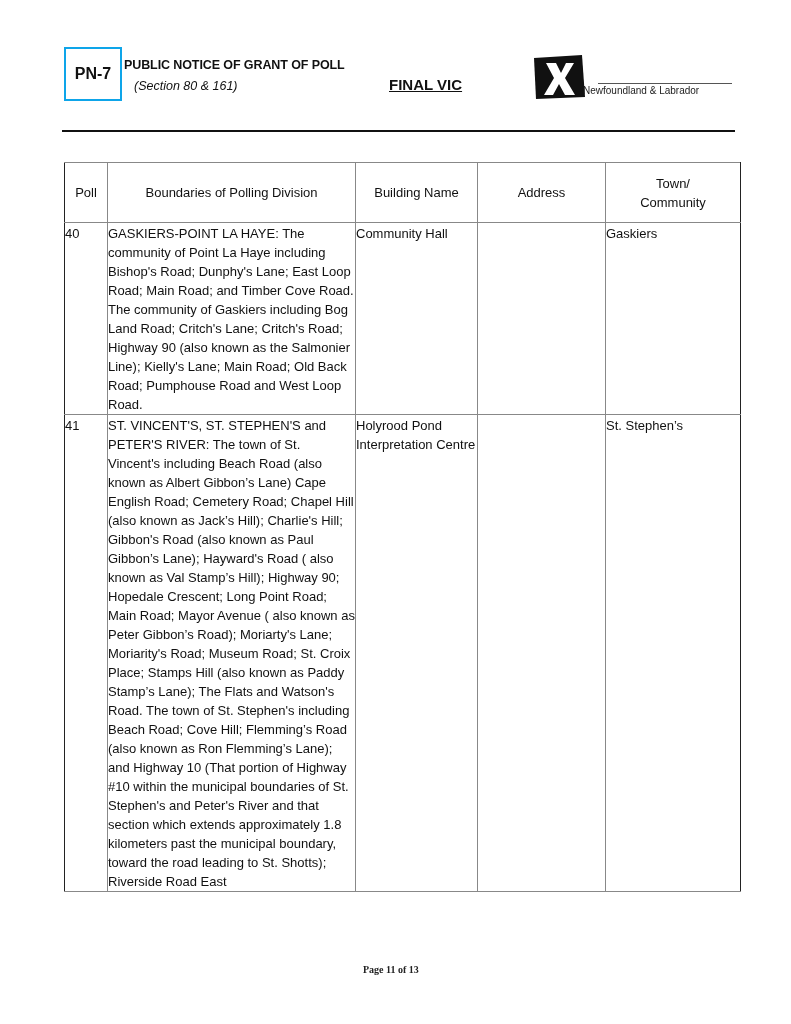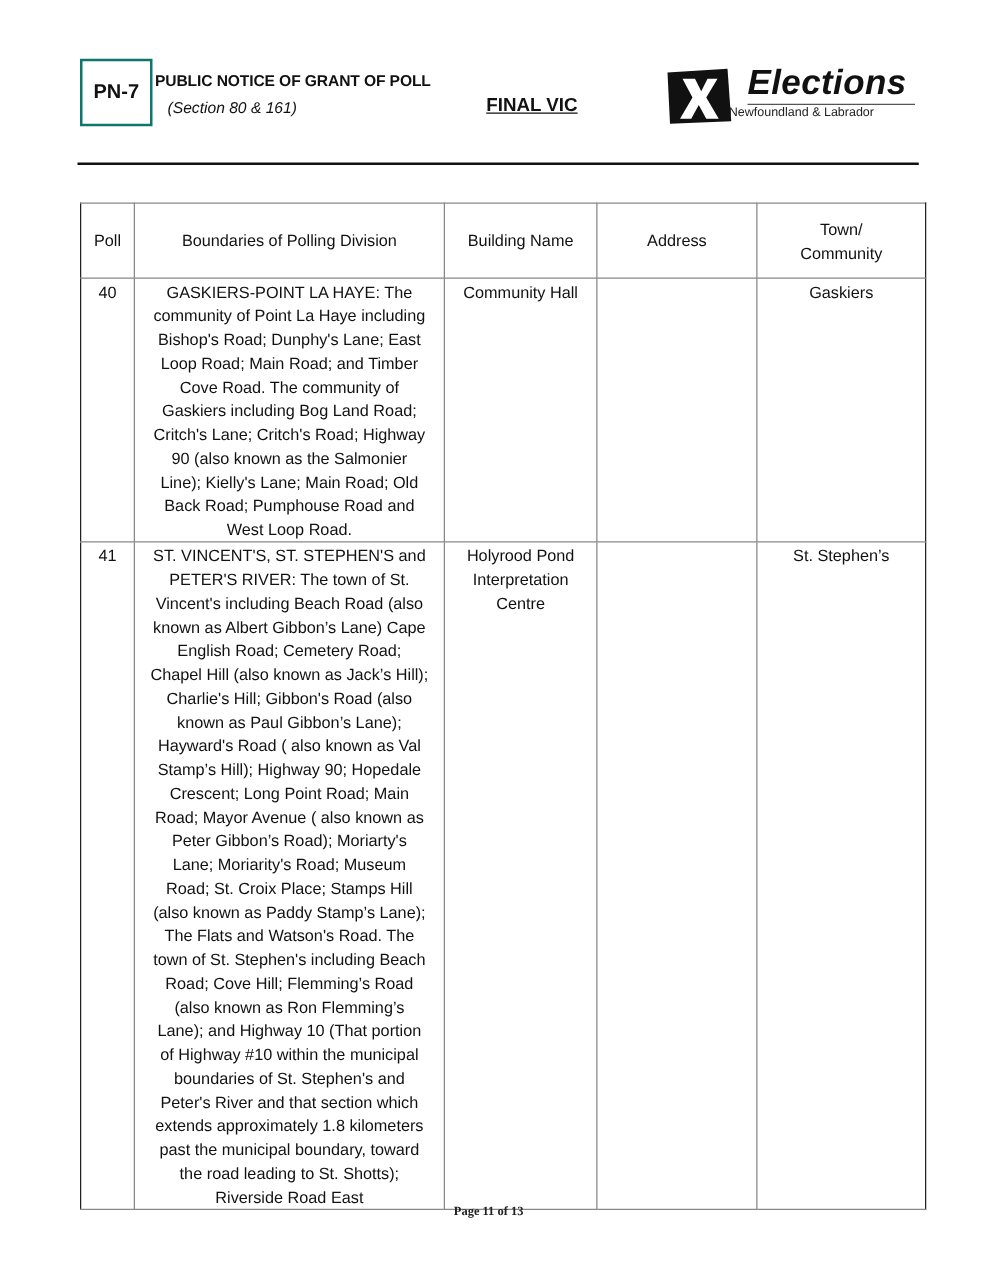--- a/index.html
+++ b/index.html
@@ -14,21 +14,21 @@
       overflow: hidden;
       font-family: "Liberation Sans", "DejaVu Sans", sans-serif;
       color: #111;
     }
     .pn-box {
       position: absolute;
       left: 64px;
       top: 47px;
       width: 58px;
       height: 54px;
-      border: 2px solid #0f766e;
+      border: 2px solid #0ea5e9;
       display: flex;
       align-items: center;
       justify-content: center;
       font-weight: bold;
       font-size: 16px;
       box-sizing: border-box;
     }
     .notice-title {
       position: absolute;
       left: 124px;
@@ -106,22 +106,22 @@
       top: 162px;
       width: 676px;
       border-collapse: collapse;
       table-layout: fixed;
       font-size: 13px;
       line-height: 19px;
     }
     table.polls th, table.polls td {
       border: 1px solid #888;
       vertical-align: top;
-      padding: 0 12px;
-      text-align: center;
+      padding: 0 0;
+      text-align: left;
     }
     table.polls th {
       font-weight: normal;
       vertical-align: middle;
       text-align: center;
       height: 59px;
       padding: 0 4px;
     }
     table.polls td {
       padding-top: 1px;
@@ -152,21 +152,20 @@
 </div>
 <div class="notice-title">PUBLIC NOTICE OF GRANT OF POLL</div>
 <div class="notice-sub">(Section 80 &amp; 161)</div>
 <div class="final-vic">FINAL VIC</div>
 
 <div class="logo">
   <svg class="logo-x" viewBox="0 0 58 46">
     <path d="M4 4 L52 1 L55 43 L6 45 Z" fill="#111"></path>
     <path d="M16 9 L26 9 L31 19 L36 9 L44 9 L35 24 L45 41 L35 41 L29 30 L23 41 L14 41 L24 24 Z" fill="#fff"></path>
   </svg>
-  <div class="logo-word">Elections</div>
   <div class="logo-rule"></div>
   <div class="logo-sub">Newfoundland &amp; Labrador</div>
 </div>
 
 <div class="hrule"></div>
 
 <table class="polls">
   <colgroup>
     <col style="width:43px">
     <col style="width:248px">

